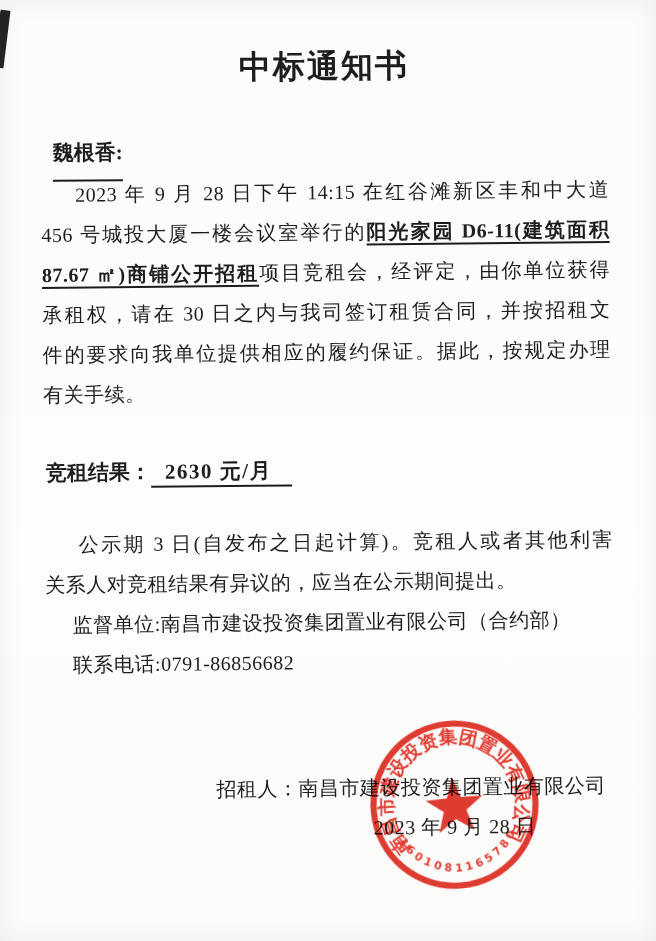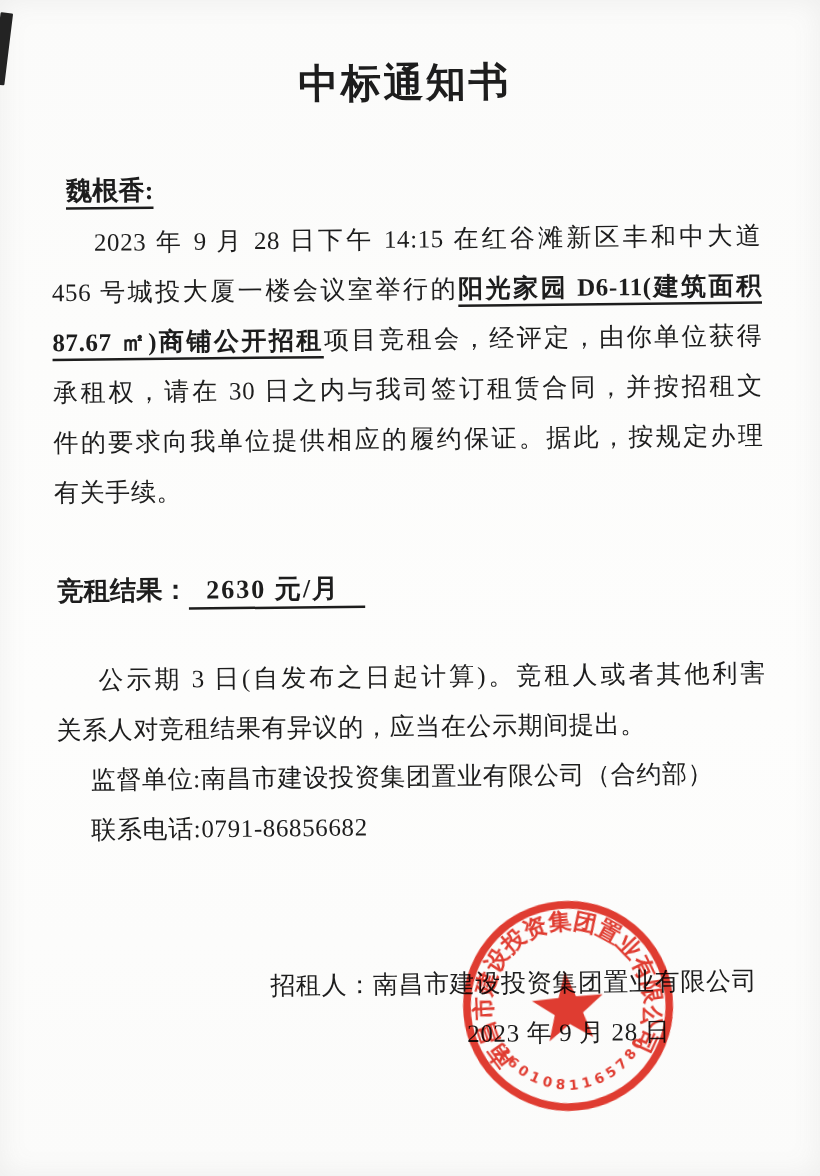--- a/index.html
+++ b/index.html
@@ -15,21 +15,21 @@
     position:absolute; left:-3px; top:10px; width:10px; height:58px;
     background:#232323; transform:rotate(7deg); border-radius:1px;
   }
   .tilt { position:absolute; inset:0; transform:rotate(-0.6deg); transform-origin:50% 50%; }
 
   .title {
     margin:46px 0 0 0; text-align:center;
     font-size:32px; font-weight:700; letter-spacing:2px; line-height:40px;
   }
   .salutation { margin:50px 0 0 56px; font-size:21px; font-weight:700; line-height:28px; }
-  .u-name { border-bottom:2px solid #1d1d1d; padding-bottom:1px; }
+  .u-name { border-bottom:2px solid #1d1d1d; padding-bottom:15px; }
 
   .bodytext { margin:8px 44px 0 44px; font-size:20px; line-height:40px; letter-spacing:0.5px; }
   .jline { text-align:justify; text-align-last:justify; }
   .indent { text-indent:34px; }
   .bu { font-weight:700; border-bottom:2px solid #1d1d1d; padding-bottom:1px; }
 
   .result-line { margin:42px 44px 0 46px; font-size:21px; font-weight:700; line-height:32px; }
   .result-value { border-bottom:2px solid #1d1d1d; padding:0 20px 2px 14px; letter-spacing:1.5px; }
 
   .notice { margin:36px 44px 0 44px; font-size:20px; line-height:40px; letter-spacing:0.5px; }

